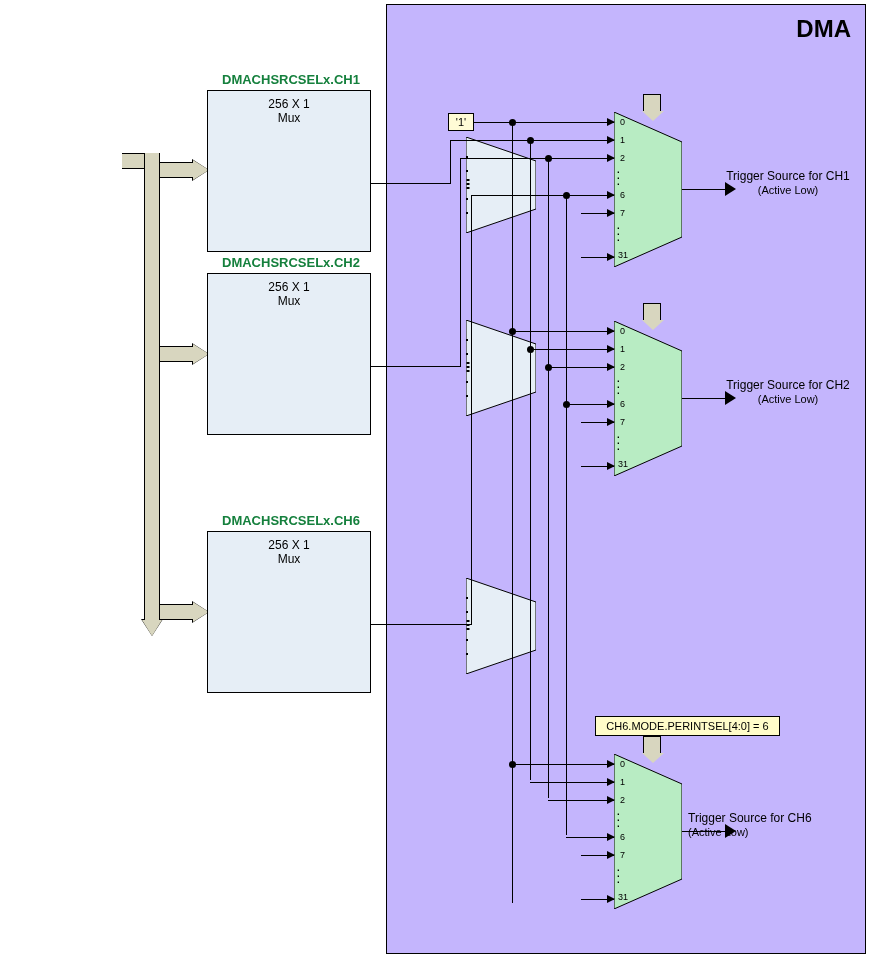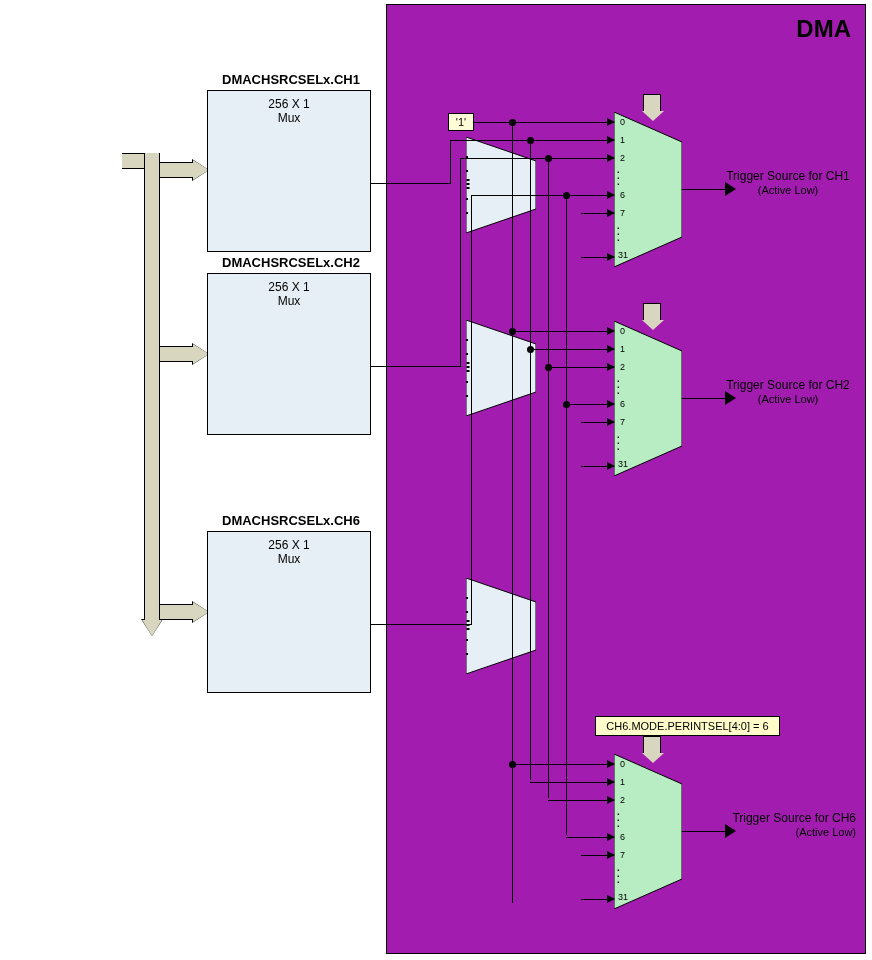--- a/index.html
+++ b/index.html
@@ -1,32 +1,32 @@
 <!DOCTYPE html>
 <html><head>
 <meta charset="utf-8">
 <style>
   *{box-sizing:border-box}
   body{margin:0;font-family:Arial,Helvetica,sans-serif;background:#fff}
   .canvas{position:relative;width:872px;height:960px}
 
   .dma-box{position:absolute;left:386px;top:4px;width:480px;height:950px;
-    background:#a21caf;border:1px solid #000}
+    background:#c4b5fd;border:1px solid #000}
   .dma-title{position:absolute;right:14px;top:10px;font:bold 24px Arial}
 
   .src-box{position:absolute;left:10px;top:135px;width:112px;height:52px;
     background:#fffcc9;border:1px solid #000;display:flex;align-items:center;
     justify-content:center;text-align:center;font:12px Arial;padding:4px}
 
   .xbar{position:absolute;width:164px;height:162px;background:#e6eef6;
     border:1px solid #000}
   .xbar.b1{left:207px;top:90px}
   .xbar.b2{left:207px;top:273px}
   .xbar.b3{left:207px;top:531px}
-  .xbar-title{position:absolute;font:bold 13px Arial;color:#000000}
+  .xbar-title{position:absolute;font:bold 13px Arial;color:#15803d}
   .t1{left:222px;top:72px}
   .t2{left:222px;top:255px}
   .t3{left:222px;top:513px}
   .xbar-size{position:absolute;width:100%;top:6px;text-align:center;font:12px Arial}
   .xbar-mux{position:absolute;width:100%;top:20px;text-align:center;font:12px Arial}
 
   .trap{position:absolute;left:258px;top:46px}
 
   .cfg-box{position:absolute;width:185px;height:20px;background:#fffcc9;
     border:1px solid #000;font:11px Arial;display:flex;align-items:center;
@@ -39,21 +39,21 @@
     background:#fffbd6;border:1px solid #000;font:11px Arial;display:flex;
     align-items:center;justify-content:center}
 
   .imux{position:absolute;left:614px;width:68px;height:155px}
   .m1{top:112px}
   .m2{top:321px}
   .m3{top:754px}
 
   .out1{position:absolute;left:720px;top:169px;font:12px Arial;text-align:center;width:136px}
   .out2{position:absolute;left:720px;top:378px;font:12px Arial;text-align:center;width:136px}
-  .out3{position:absolute;left:720px;top:811px;font:12px Arial;text-align:right;width:136px}
+  .out3{position:absolute;left:688px;top:811px;font:12px Arial;text-align:left;width:136px}
   .sub{font:11px Arial}
 
   .wire{position:absolute;background:#000}
   .hline{height:1px}
   .vline{width:1px}
   .dot{position:absolute;width:7px;height:7px;border-radius:50%;background:#000}
 
   .pipe{position:absolute;background:#d8d6bf;border-left:1px solid #000;border-right:1px solid #000}
   .pipeH{position:absolute;background:#d8d6bf;border-top:1px solid #000;border-bottom:1px solid #000}
   .arrowR{position:absolute;width:0;height:0;border-top:10px solid transparent;

